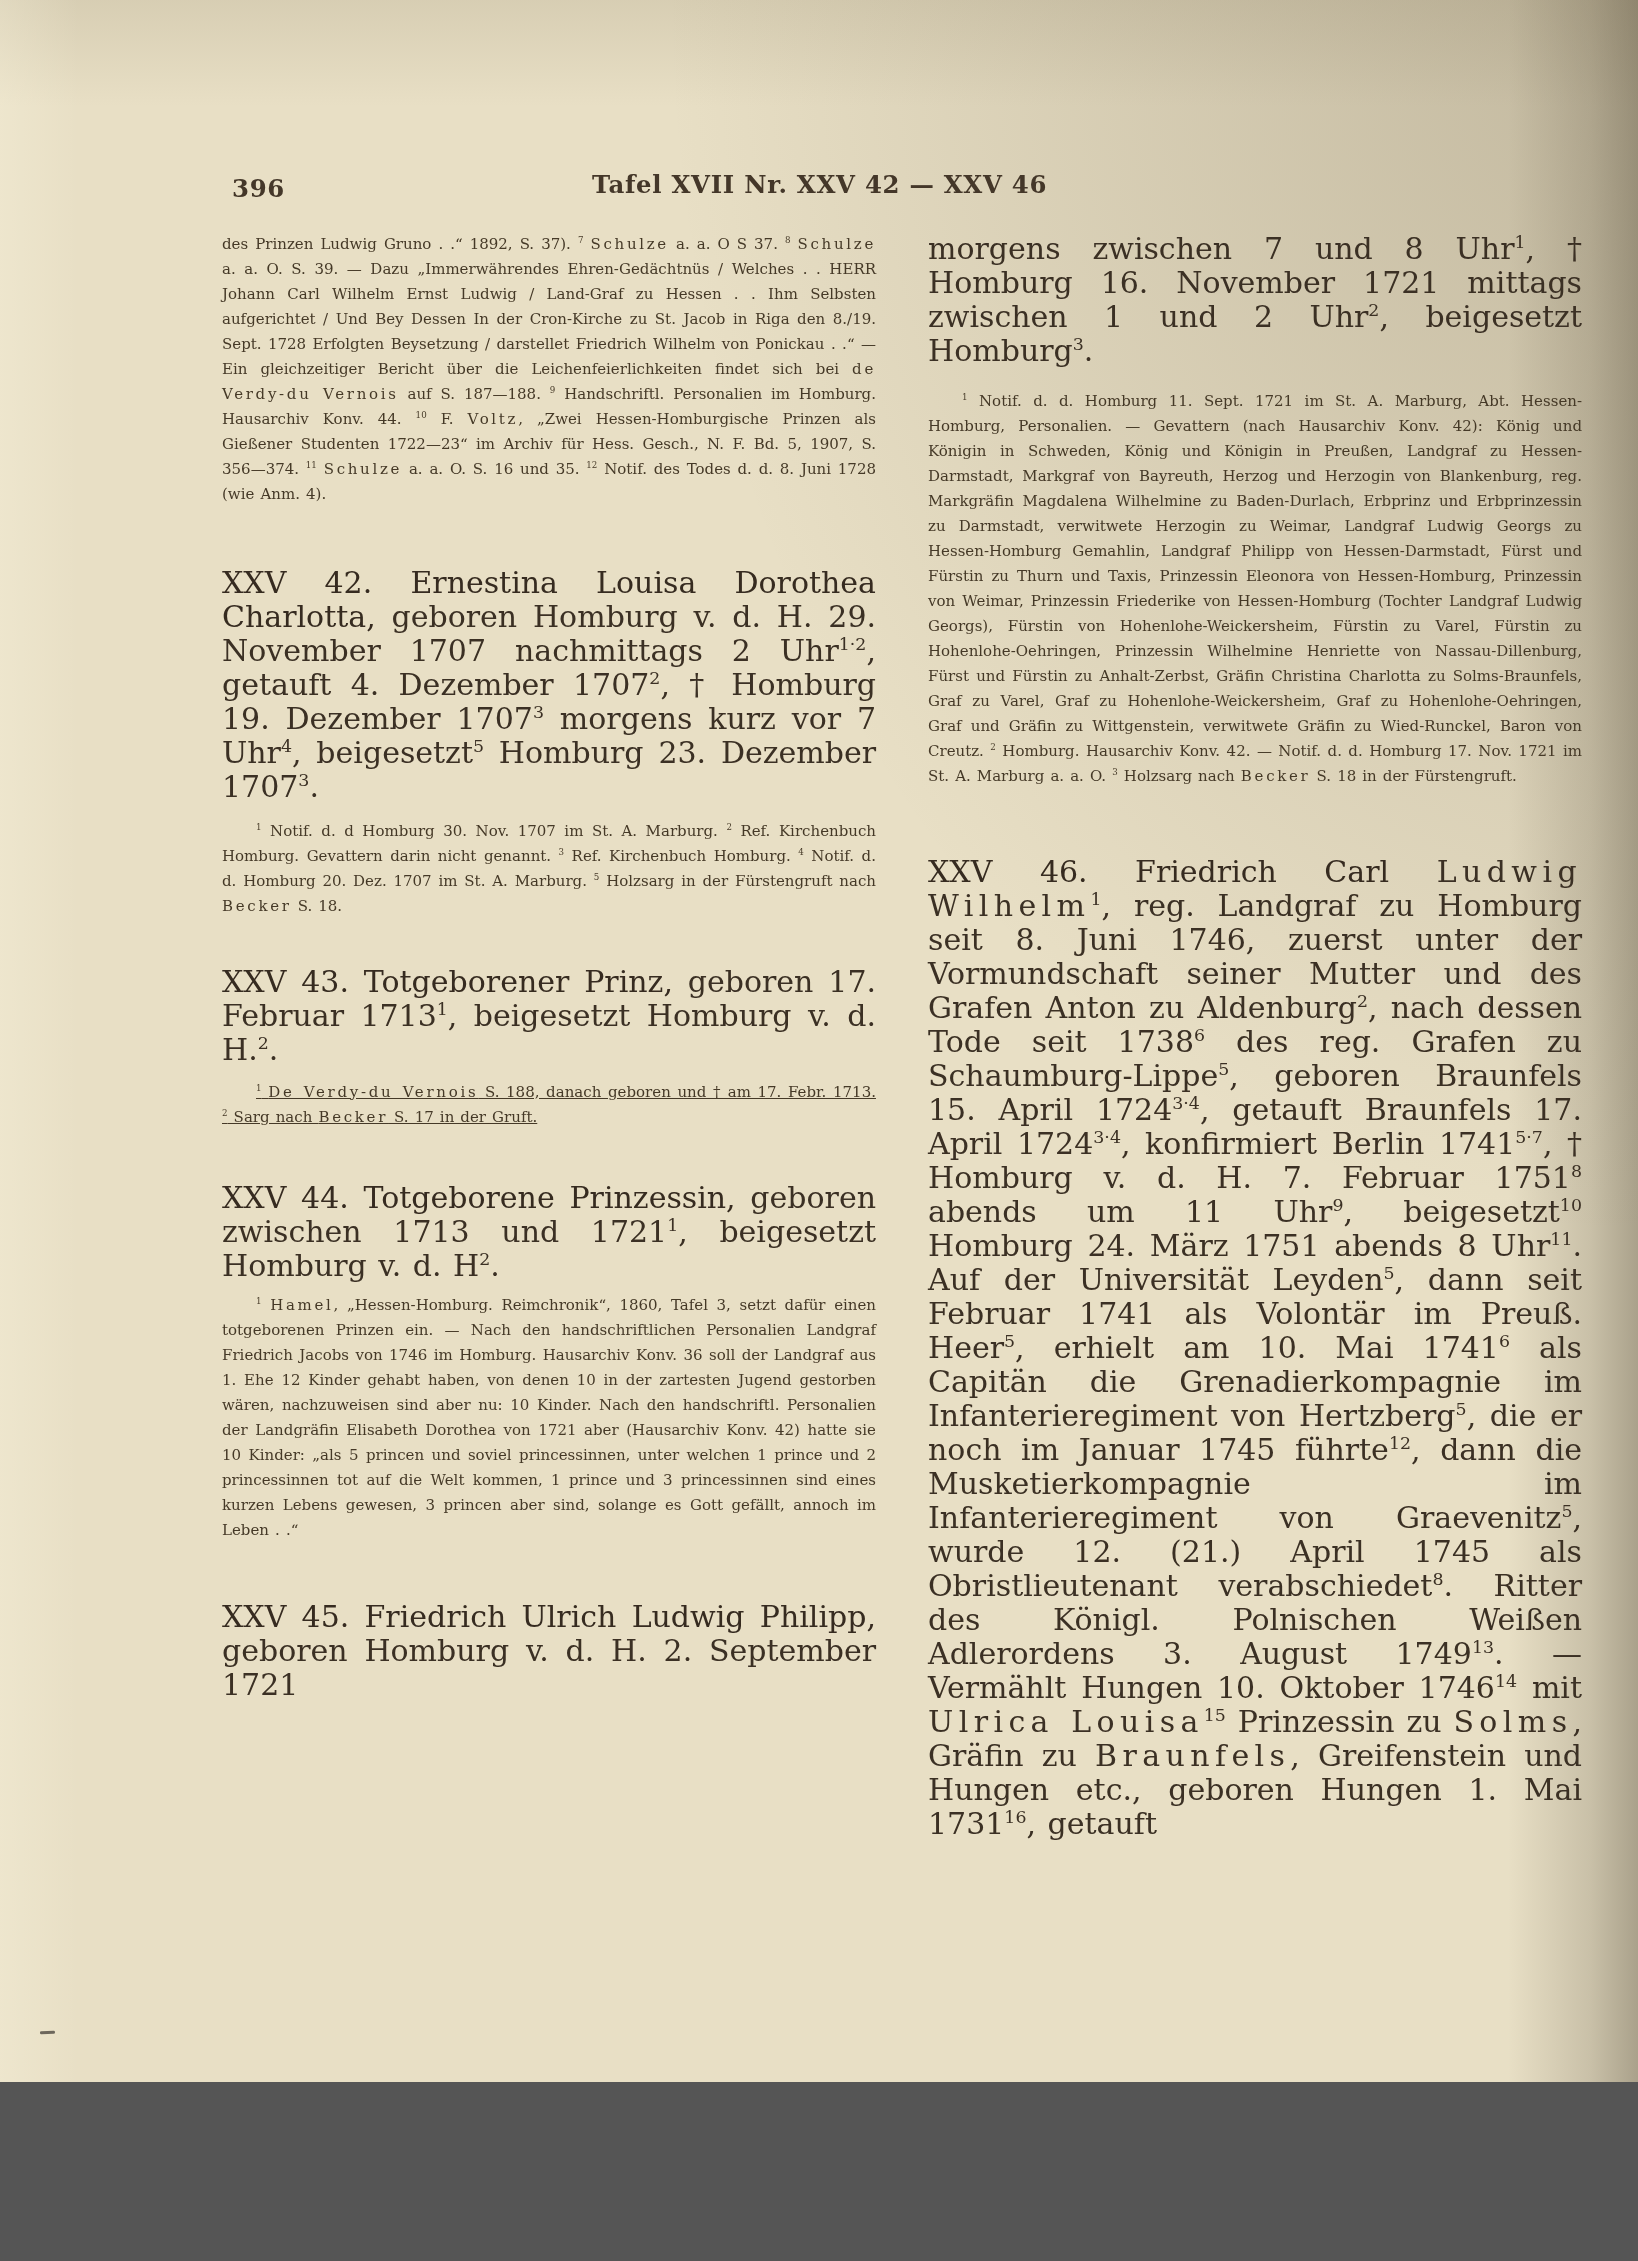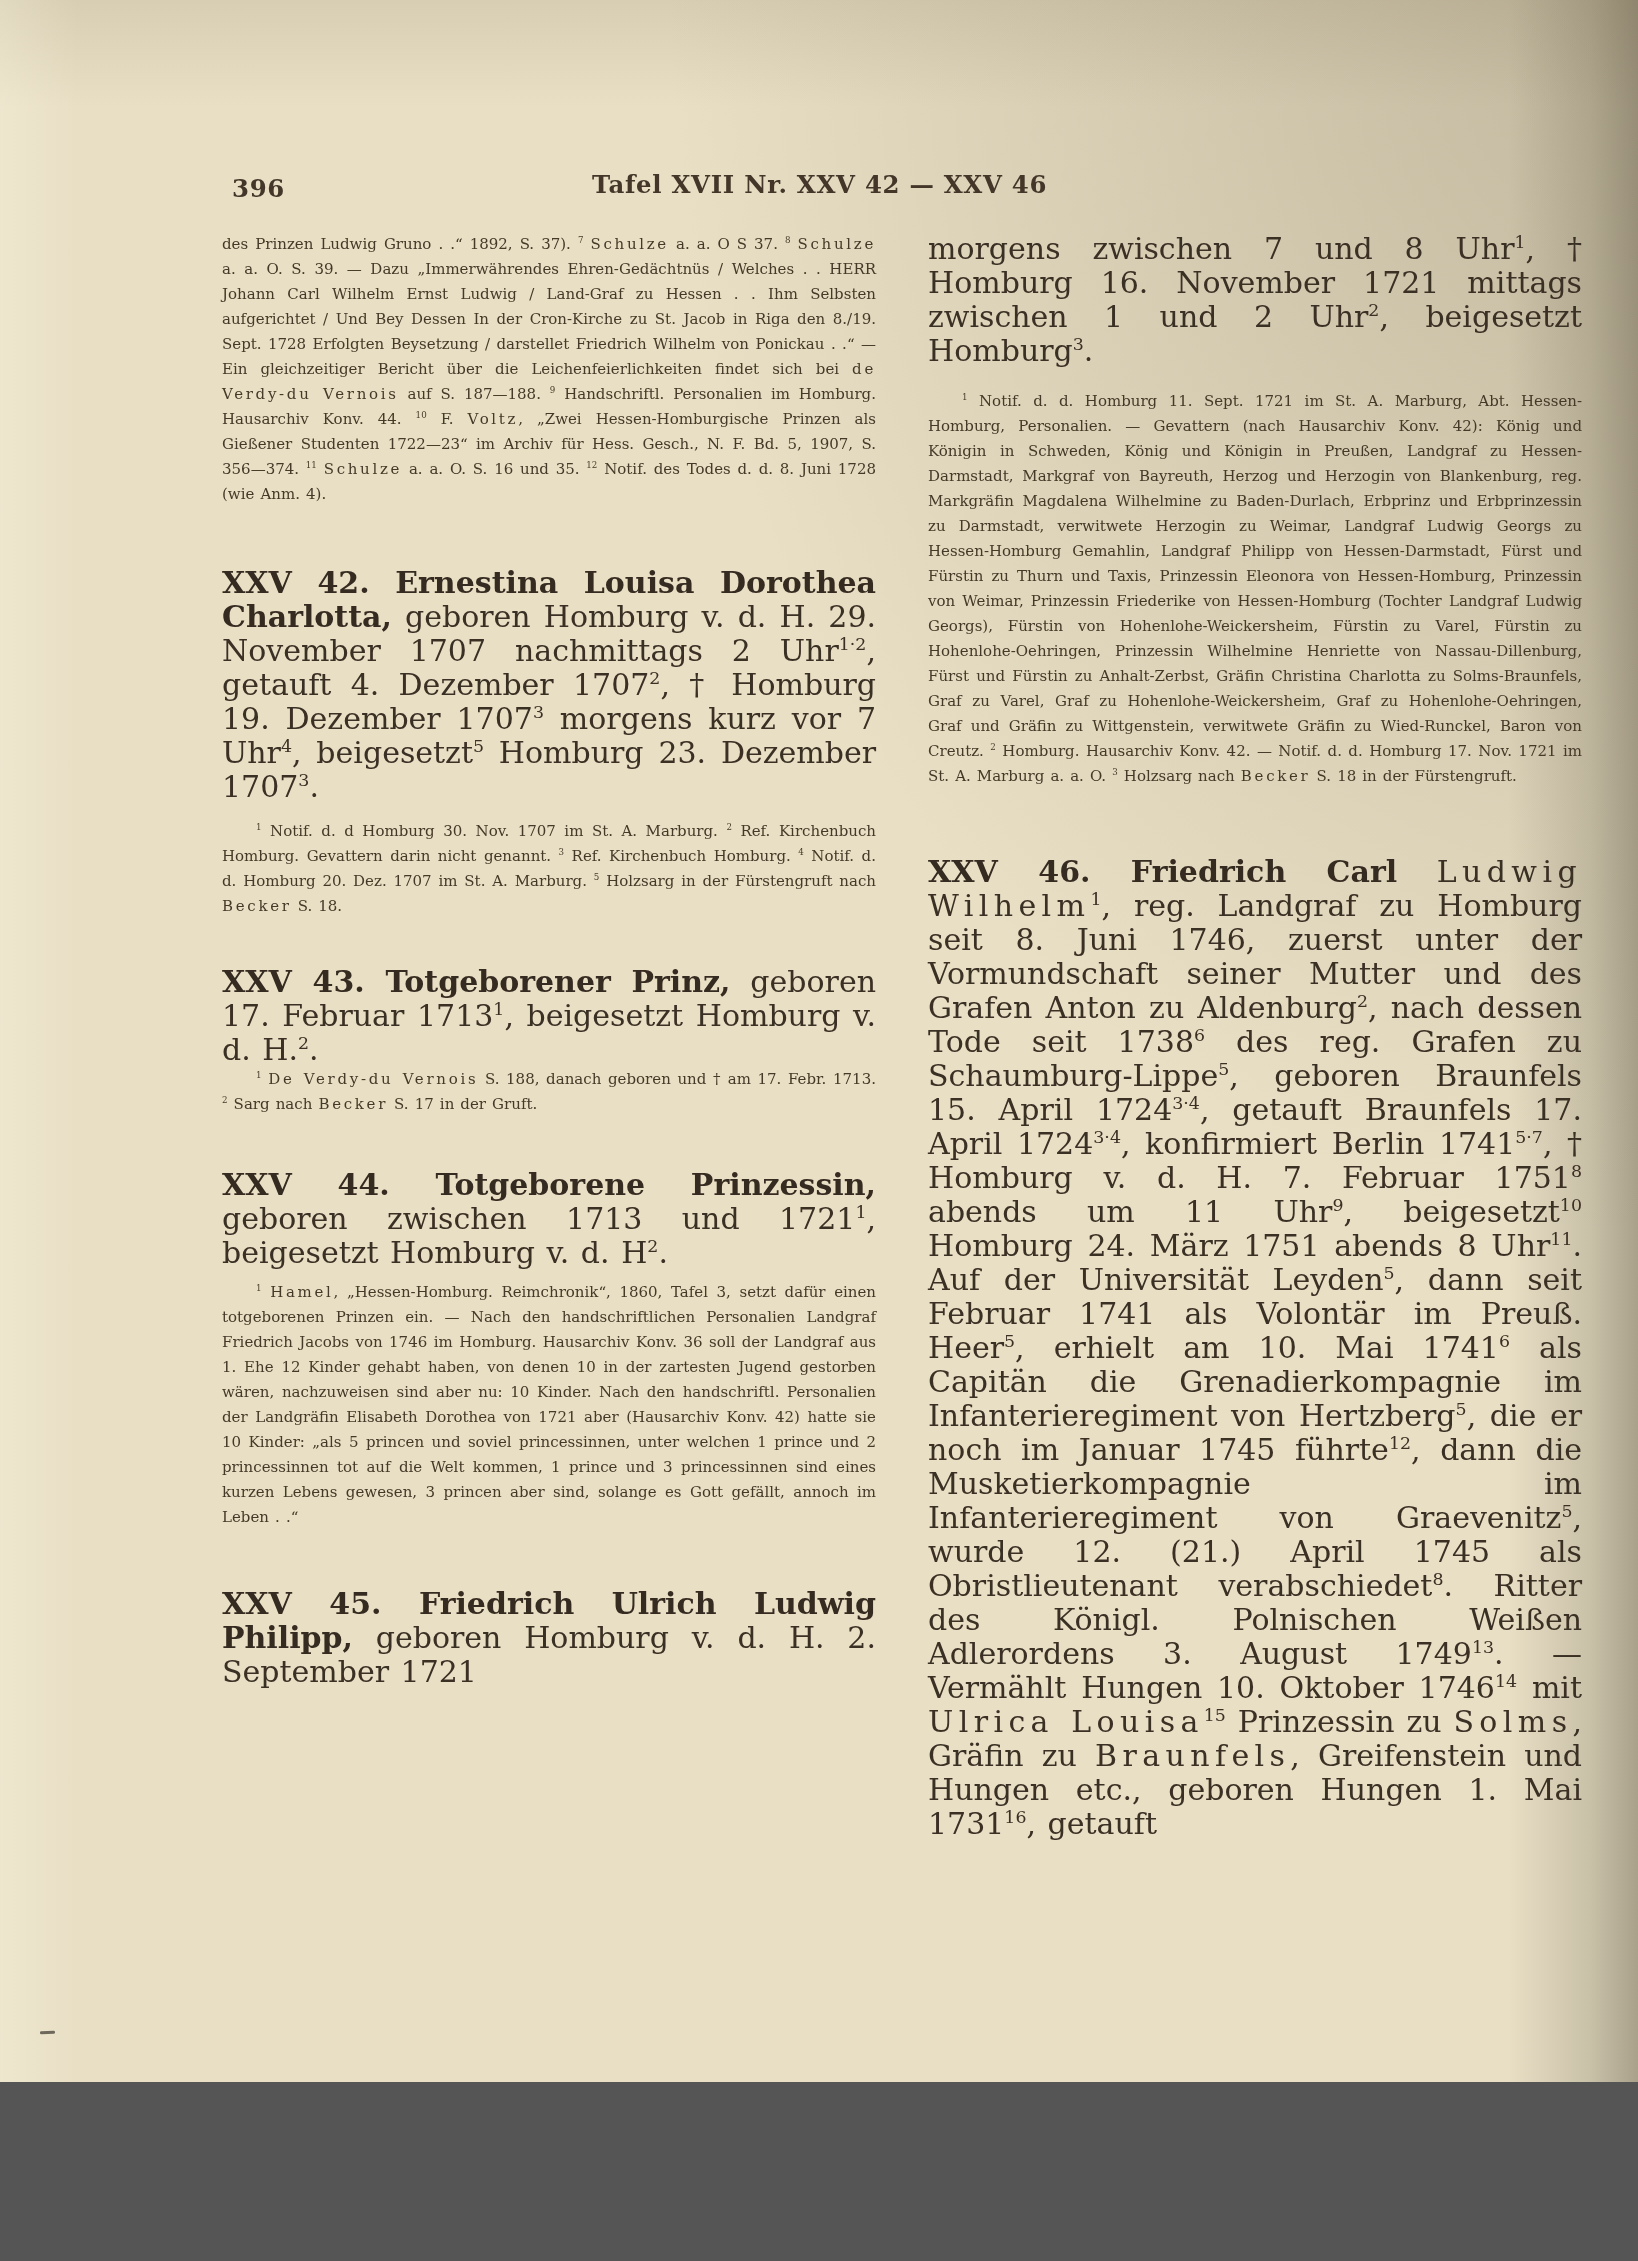--- a/index.html
+++ b/index.html
@@ -26,28 +26,28 @@
   .col{position:absolute;top:232px;width:654px;}
   .col-left{left:222px;}
   .col-right{left:928px;}
   p{margin:0;text-align:justify;hyphens:none;}
   .main{font-size:30px;line-height:34px;color:#3b3024;word-spacing:2px;}
   .small{font-size:15px;line-height:25px;color:#453927;word-spacing:1.3px;}
   .fn{text-indent:34px;}
   .s42{margin-top:59px;}
   .s42fn{margin-top:14.5px;}
   .s43{margin-top:46px;}
-  .s43fn{}
+  .s43fn{margin-top:13px;text-decoration:underline;}
   .s44{margin-top:51px;}
   .s44fn{margin-top:10.6px;}
   .s45{margin-top:57px;}
   .rcfn{margin-top:21px;}
   .s46{margin-top:66px;}
   sup{font-size:58%;line-height:0;vertical-align:super;letter-spacing:0;}
-  .b{font-weight:bold;color:#362b20;}
+  .b{font-weight:normal;color:#362b20;}
   .g{letter-spacing:0.18em;}
   .artifact-dash{
     position:absolute;left:40px;top:2031px;width:14.5px;height:3.3px;
     background:#6d675c;transform:rotate(-2deg);border-radius:1.3px;
   }
 </style>
 </head>
 <body>
 
 <div class="page">

